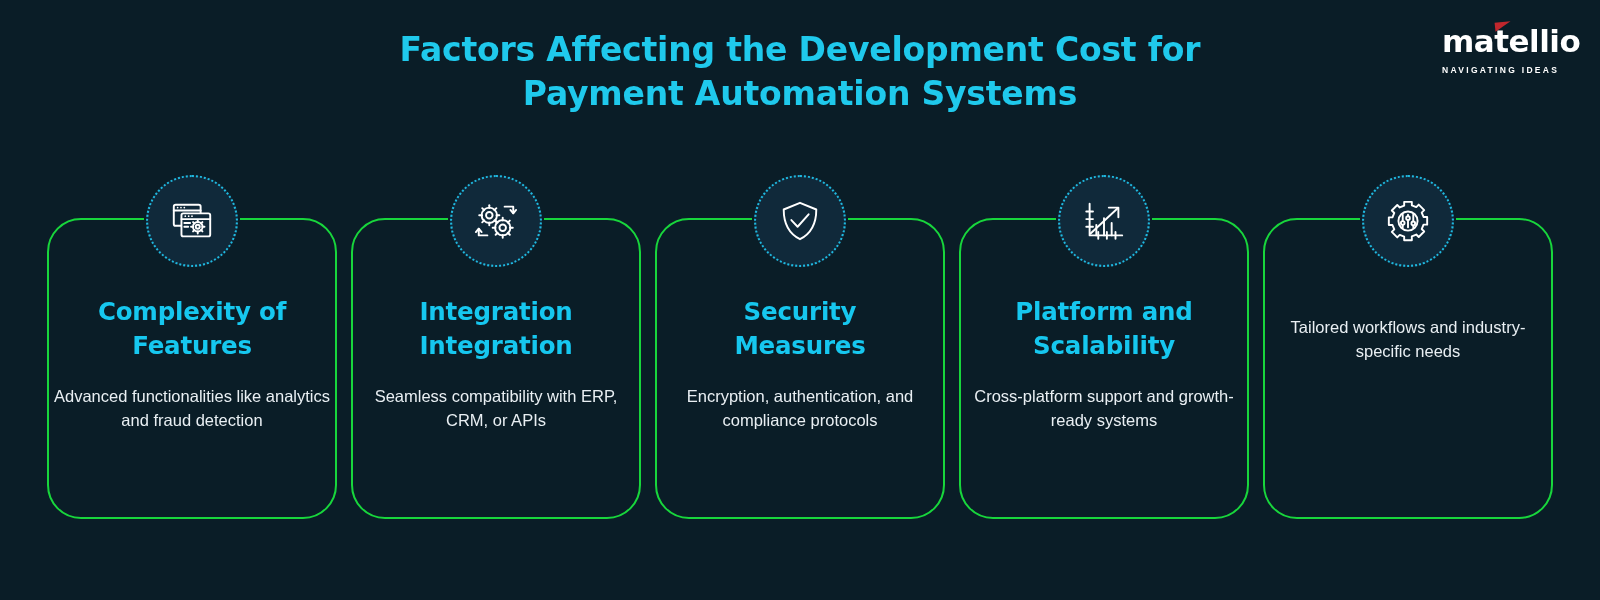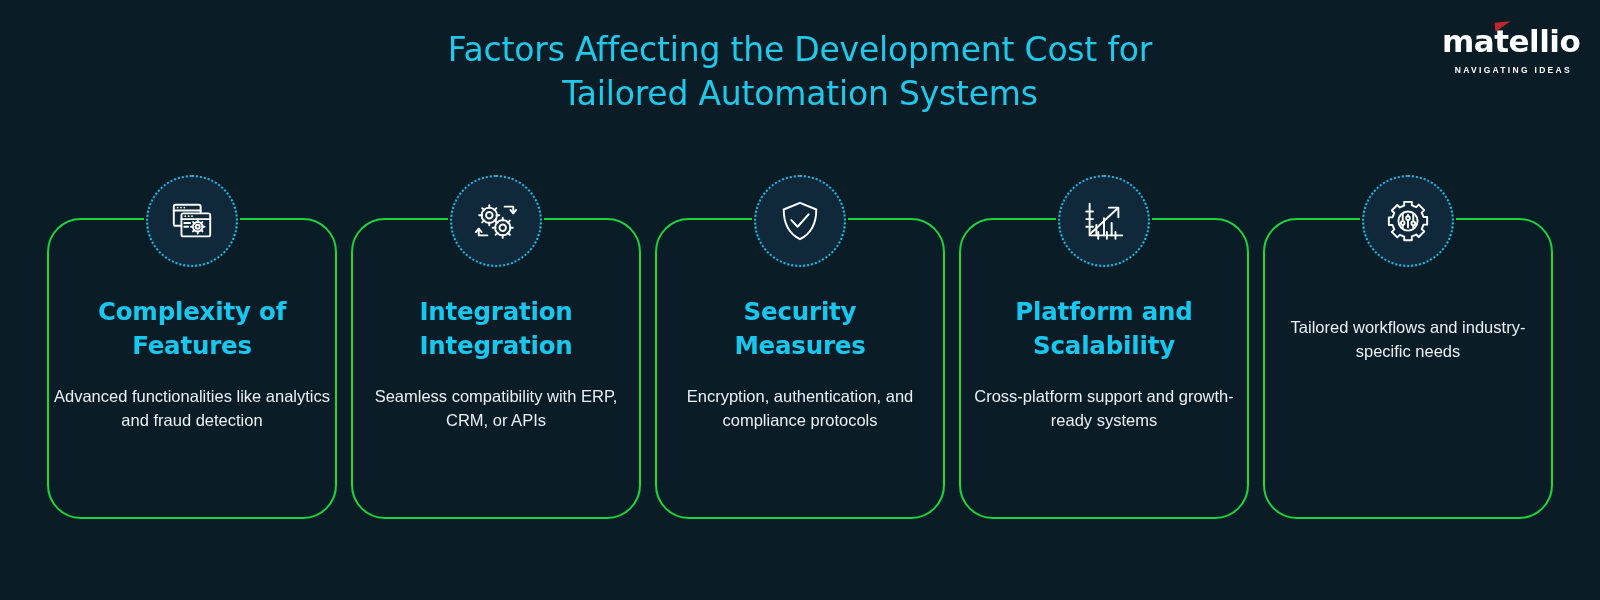--- a/index.html
+++ b/index.html
@@ -15,21 +15,21 @@
     font-family: "Liberation Sans", sans-serif;
     position: relative;
   }
 
   
   .logo {
     position: absolute;
     top: 26px;
     right: 28px;
     width: 130px;
-    text-align: right;
+    text-align: left;
     user-select: none;
   }
   .logo-word {
     font-family: "DejaVu Sans", sans-serif;
     font-size: 31px;
     font-weight: 700;
     color: #ffffff;
     letter-spacing: -0.5px;
     line-height: 1;
     position: relative;
@@ -57,21 +57,21 @@
   
   .title {
     position: absolute;
     top: 28px;
     left: 0;
     width: 1600px;
     text-align: center;
     color: #1fc9ec;
     font-family: "DejaVu Sans", sans-serif;
     font-size: 33px;
-    font-weight: 400;
+    font-weight: 700;
     line-height: 1.33;
     letter-spacing: -0.2px;
   }
 
   
   .cards {
     position: absolute;
     top: 175px;
     left: 47px;
     width: 1506px;
@@ -161,21 +161,21 @@
 <div class="logo">
   <div class="logo-word">
     <span>matellio</span>
     <span class="logo-accent"></span>
   </div>
   <div class="logo-tag">NAVIGATING IDEAS</div>
 </div>
 
 <div class="title">
   <div>Factors Affecting the Development Cost for</div>
-  <div>Tailored Automation Systems</div>
+  <div>Payment Automation Systems</div>
 </div>
 
 <div class="cards">
 
   <div class="card">
     <div class="frame"></div>
     <div class="frame-gap"></div>
     <div class="badge">
       <span>
         <svg viewBox="0 0 48 48" fill="none" stroke="#ffffff" stroke-width="2" stroke-linecap="round" stroke-linejoin="round">

